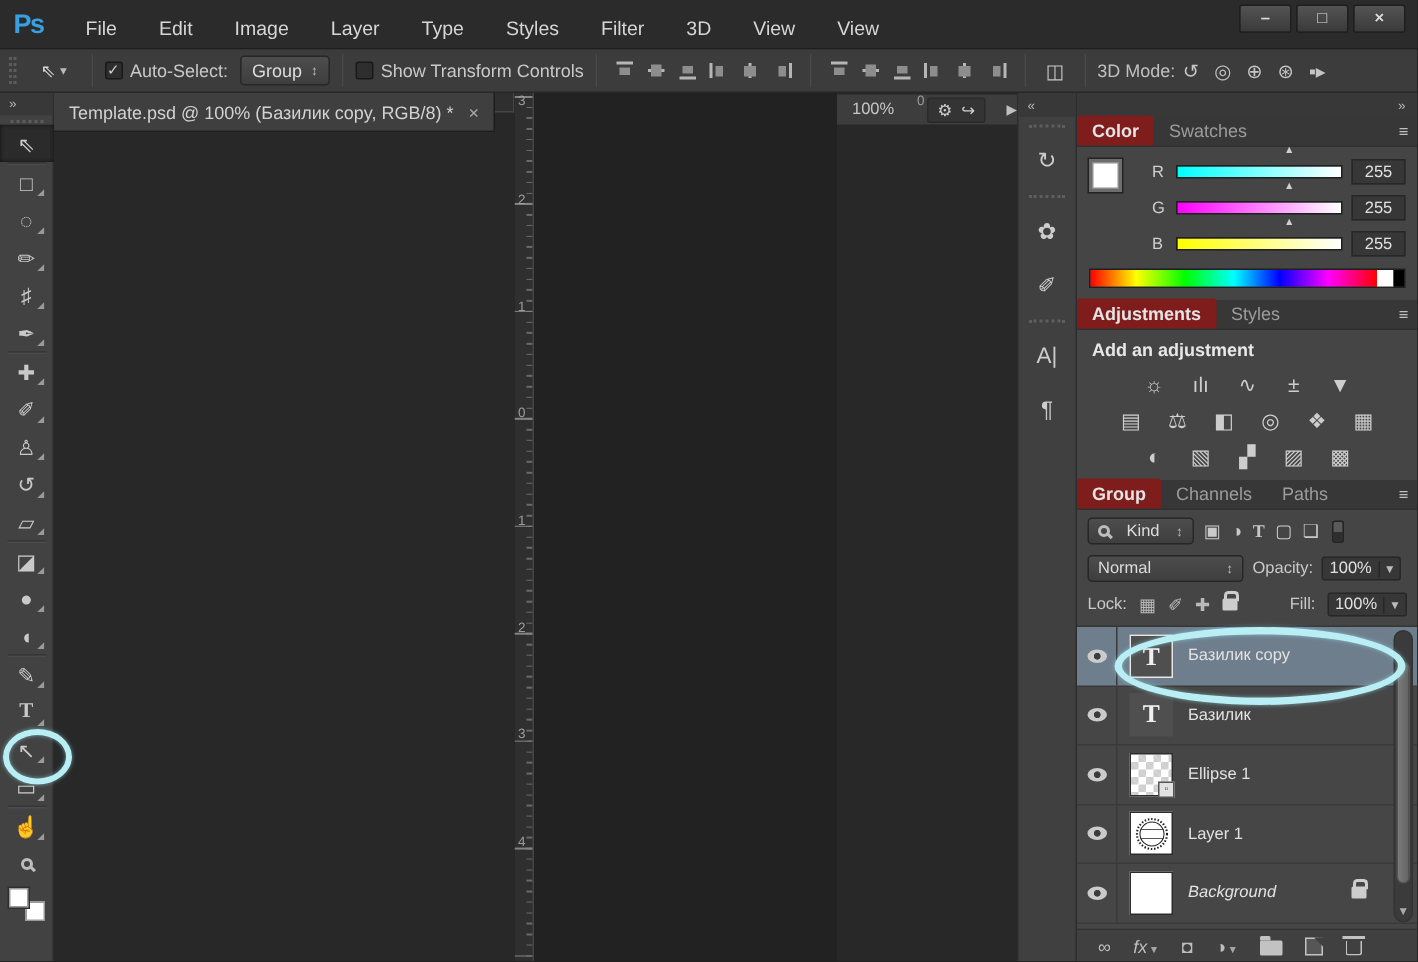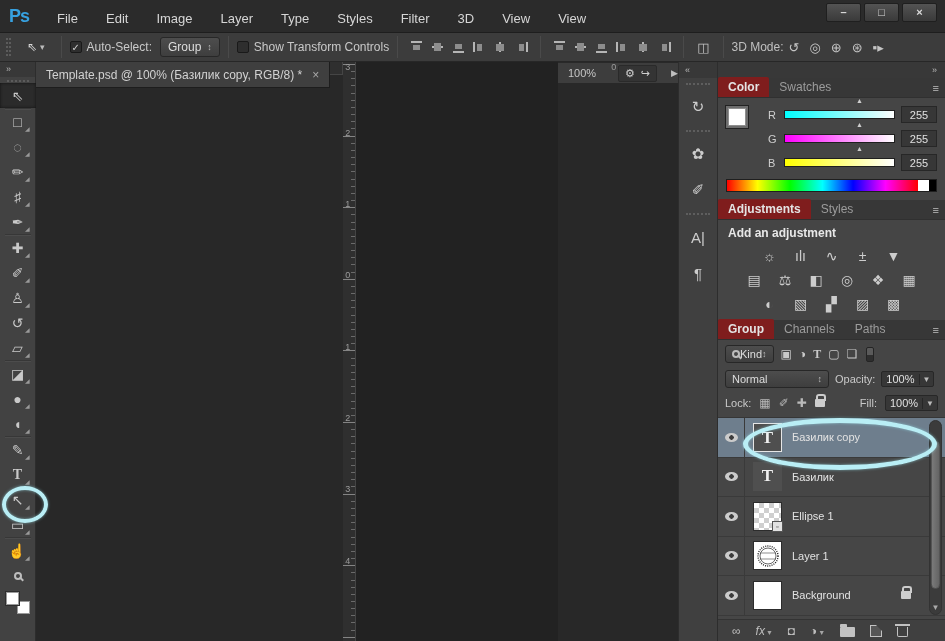--- a/index.html
+++ b/index.html
@@ -115,21 +115,21 @@
            font-size:11px; text-align:center; line-height:16px; }
   .spectrum { height:13px; margin:2px 8px 8px; display:flex; border:1px solid #1f1f1f; }
   .spec-main { flex:1; background:linear-gradient(90deg,#ff0000,#ffff00 16%,#00ff00 33%,#00ffff 50%,#0000ff 66%,#ff00ff 83%,#ff0000 100%); }
   .spec-w { width:11px; background:#fff; } .spec-k { width:7px; background:#000; }
 
   .adjhead { font-size:12px; font-weight:bold; color:#e8e8e8; padding:6px 10px 4px; }
   .adjrow { display:flex; justify-content:center; gap:13px; padding:4px 0; }
   .adjrow .aic { color:#cdcdcd; font-size:14px; width:18px; text-align:center; }
 
   .lyr-kind { display:flex; align-items:center; gap:7px; padding:5px 7px; }
-  .kindwell { display:flex; align-items:center; gap:0; background:linear-gradient(#4d4d4d,#3e3e3e);
+  .kindwell { display:flex; align-items:center; gap:11px; background:linear-gradient(#4d4d4d,#3e3e3e);
               border:1px solid #272727; border-radius:3px; padding:2px 6px; color:#ddd; font-size:11px; }
   .fic { color:#c9c9c9; font-size:12px; }
   .ftoggle { width:8px; height:15px; border-radius:2px; background:linear-gradient(#5a5a5a 50%,#2e2e2e 50%); border:1px solid #242424; margin-left:2px; }
   .lyr-blend { display:flex; align-items:center; gap:6px; padding:2px 7px 5px; font-size:11px; color:#c9c9c9; }
   .blendwell { width:104px; display:flex; justify-content:space-between; align-items:center;
                background:linear-gradient(#4d4d4d,#3e3e3e); border:1px solid #272727; border-radius:3px; padding:2px 6px; color:#ddd; }
   .valwell { display:flex; align-items:center; background:#373737; border:1px solid #272727; border-radius:2px;
              color:#e0e0e0; font-size:11px; }
   .valwell b { font-weight:normal; padding:1px 4px; }
   .valwell .vbtn { border-left:1px solid #272727; padding:1px 3px; font-size:8px; color:#bbb; }
@@ -146,21 +146,21 @@
             font-size:17px; text-align:center; line-height:28px; }
   .t-type.targeted { border:1px solid #e6e6e6; }
   .t-checker { background:#fff; background-image:linear-gradient(45deg,#cfcfcf 25%,transparent 25%,transparent 75%,#cfcfcf 75%),
                linear-gradient(45deg,#cfcfcf 25%,transparent 25%,transparent 75%,#cfcfcf 75%);
                background-size:10px 10px; background-position:0 0,5px 5px; border:1px solid #2c2c2c; position:relative; }
   .t-checker .badge { position:absolute; right:-2px; bottom:-2px; width:11px; height:11px; background:#e2e2e2; border:1px solid #555;
                       display:flex; align-items:center; justify-content:center; font-size:7px; color:#333; }
   .t-image { background:#fff; border:1px solid #2c2c2c; display:flex; align-items:center; justify-content:center; }
   .t-white { background:#fff; border:1px solid #2c2c2c; }
   .lname { font-size:11px; color:#e2e2e2; }
-  .lname.ital { }
+  .lname.ital { font-style:italic; }
   .rowlock { margin-left:auto; margin-right:34px; }
   .vscroll { position:absolute; right:3px; top:2px; bottom:4px; width:13px; background:#3b3b3b; border:1px solid #333;
              border-radius:7px; }
   .vthumb { position:absolute; left:1px; right:1px; top:20px; height:148px; background:linear-gradient(90deg,#7a7a7a,#646464);
             border-radius:6px; border:1px solid #555; }
   .varr { position:absolute; bottom:2px; left:0; right:0; text-align:center; font-size:8px; color:#aaa; }
 
   .lfooter { height:22px; background:#404040; border-top:1px solid #333; display:flex; align-items:center;
              gap:15px; padding-left:14px; color:#bdbdbd; font-size:12px; }
   .fxlbl { font-style:italic; font-size:12px; }

